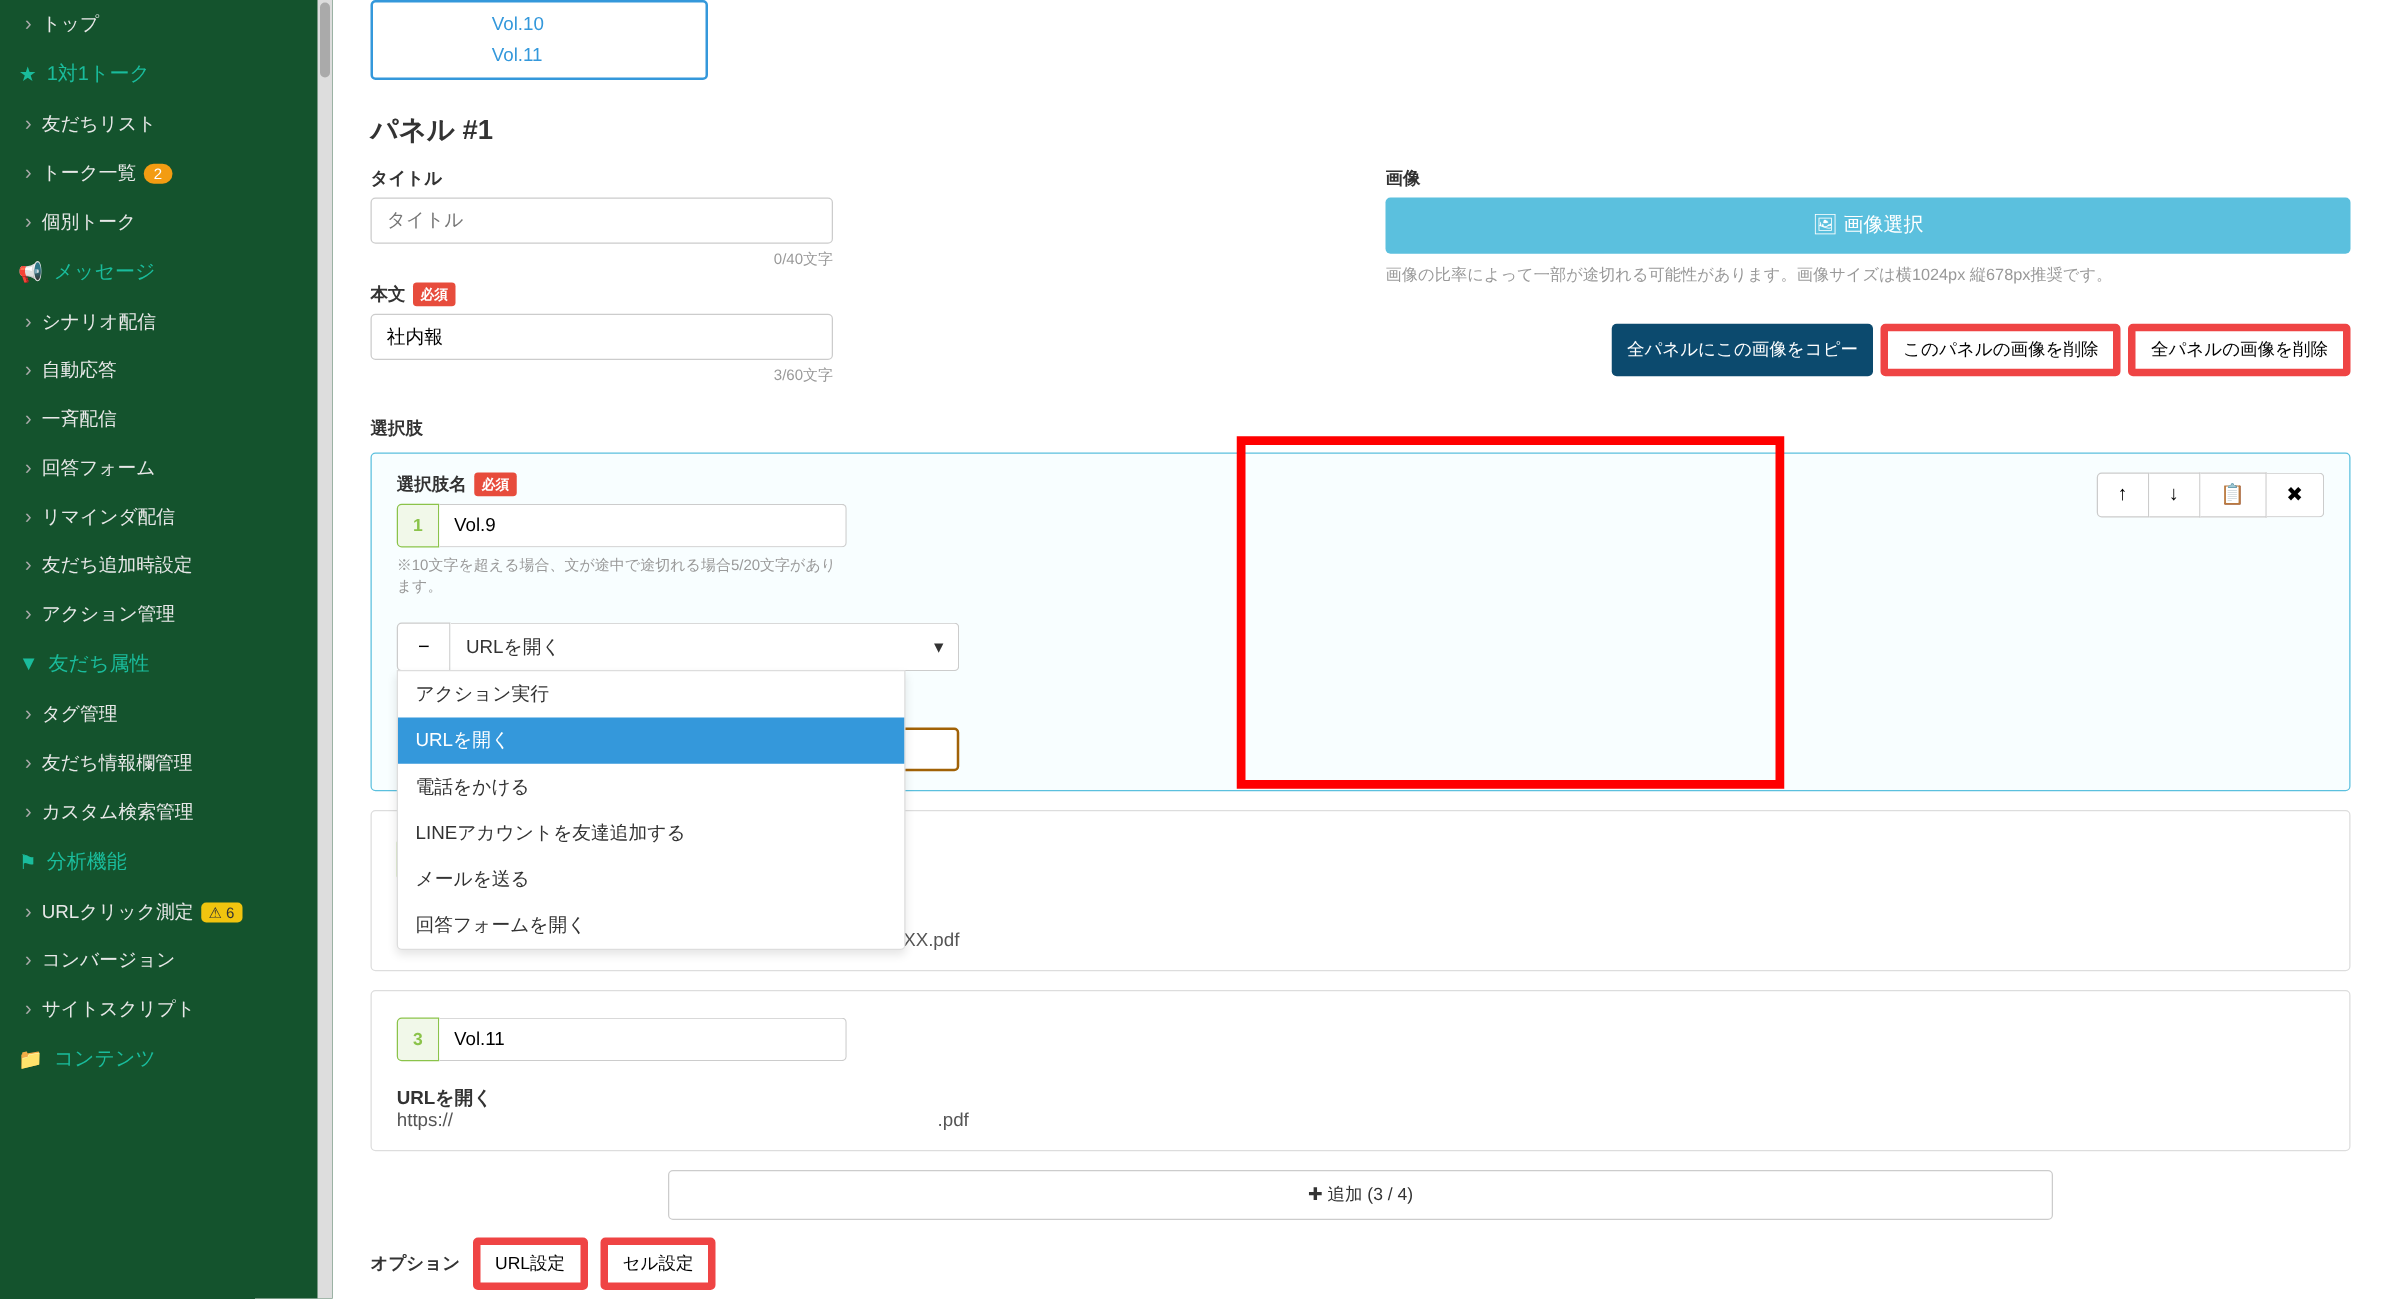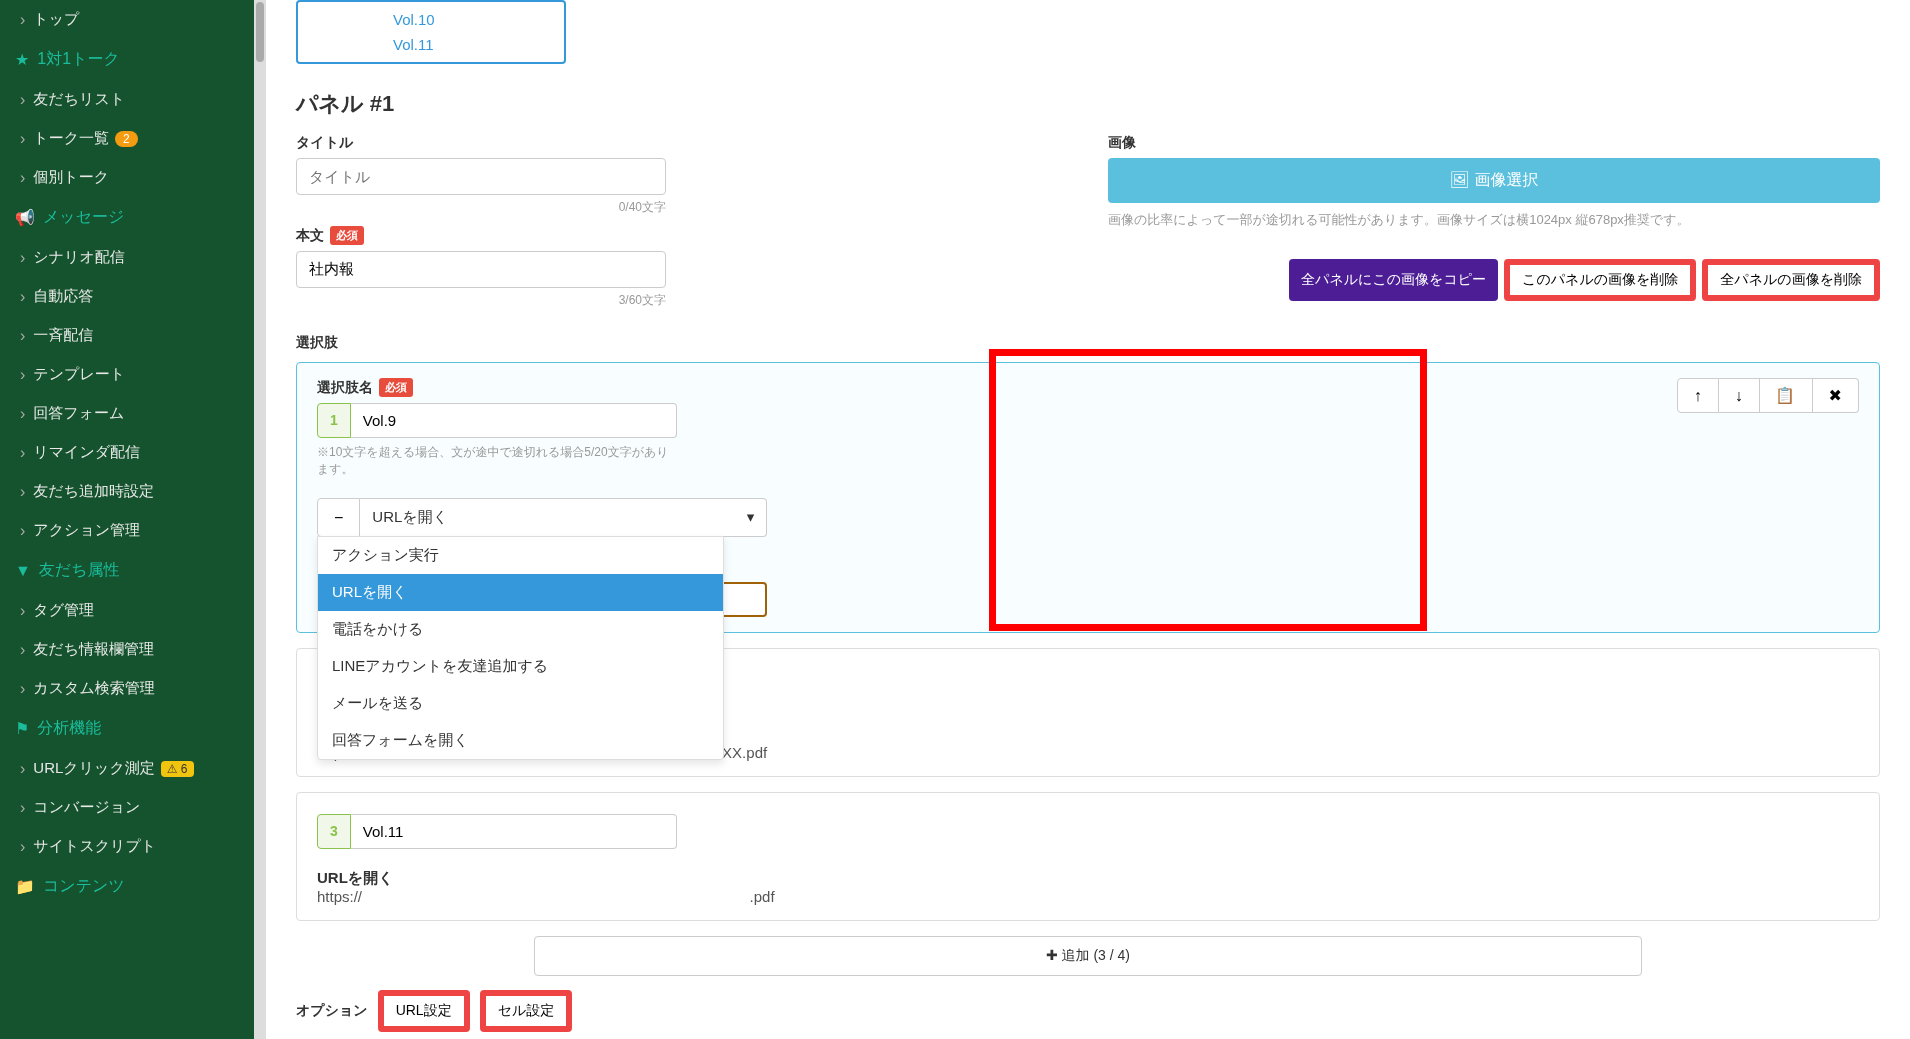--- a/index.html
+++ b/index.html
@@ -23,21 +23,21 @@
 .form-row { display: flex; gap: 40px; }
 .form-col { flex: 1; }
 .form-label { font-weight: bold; margin-bottom: 6px; display: flex; align-items: center; }
 .req { background: #e74c3c; color: #fff; font-size: 11px; padding: 2px 6px; border-radius: 3px; margin-left: 6px; }
 .form-input { width: 370px; padding: 9px 12px; border: 1px solid #ccc; border-radius: 4px; font-size: 15px; }
 .counter { font-size: 12px; color: #999; text-align: right; width: 370px; margin-top: 4px; }
 .img-select-btn { background: #5bc0de; color: #fff; padding: 12px; text-align: center; border-radius: 4px; cursor: pointer; font-size: 16px; }
 .img-note { color: #999; font-size: 13px; margin-top: 8px; }
 .img-buttons { margin-top: 30px; display: flex; justify-content: flex-end; gap: 6px; }
 .btn-outline { border: 6px solid #ef4444; background: #fff; padding: 6px 12px; border-radius: 4px; cursor: pointer; font-size: 14px; }
-.btn-teal { background: #4c1d95; color: #fff; border: none; padding: 7px 12px; border-radius: 4px; cursor: pointer; font-size: 14px; }
+.btn-teal { background: #0c4a6e; color: #fff; border: none; padding: 7px 12px; border-radius: 4px; cursor: pointer; font-size: 14px; }
 .section-label { font-weight: bold; margin: 25px 0 10px; }
 .choice-box { border: 1px solid #5bc0de; border-radius: 4px; padding: 15px 20px; background: #f8feff; position: relative; margin-bottom: 15px; }
 .choice-box.plain { border: 1px solid #ddd; background: #fff; }
 .choice-header { display: flex; align-items: flex-start; gap: 20px; flex-direction: column; }
 .choice-left { width: 360px; }
 .choice-name-row { display: flex; margin-top: 6px; }
 .choice-num { border: 1px solid #8bc34a; background: #f1f8e9; color: #8bc34a; padding: 8px 12px; border-radius: 4px 0 0 4px; font-weight: bold; }
 .choice-name-input { border: 1px solid #ccc; border-left: none; padding: 8px 12px; border-radius: 0 4px 4px 0; flex: 1; font-size: 15px; }
 .choice-note { font-size: 12px; color: #999; margin-top: 6px; }
 .choice-right { flex: 1; position: relative; }
@@ -74,21 +74,20 @@
         <span class="badge">2</span>
       </div>
     <div class="nav-item sub">個別トーク</div>
     <div class="nav-section teal">
         <span class="icon">📢</span>
         <span>メッセージ</span>
       </div>
     <div class="nav-item sub">シナリオ配信</div>
     <div class="nav-item sub">自動応答</div>
     <div class="nav-item sub">一斉配信</div>
-    <div class="nav-item sub">テンプレート</div>
     <div class="nav-item sub">回答フォーム</div>
     <div class="nav-item sub">リマインダ配信</div>
     <div class="nav-item sub">友だち追加時設定</div>
     <div class="nav-item sub">アクション管理</div>
     <div class="nav-section teal">
         <span class="icon">▼</span>
         <span>友だち属性</span>
       </div>
     <div class="nav-item sub">タグ管理</div>
     <div class="nav-item sub">友だち情報欄管理</div>

